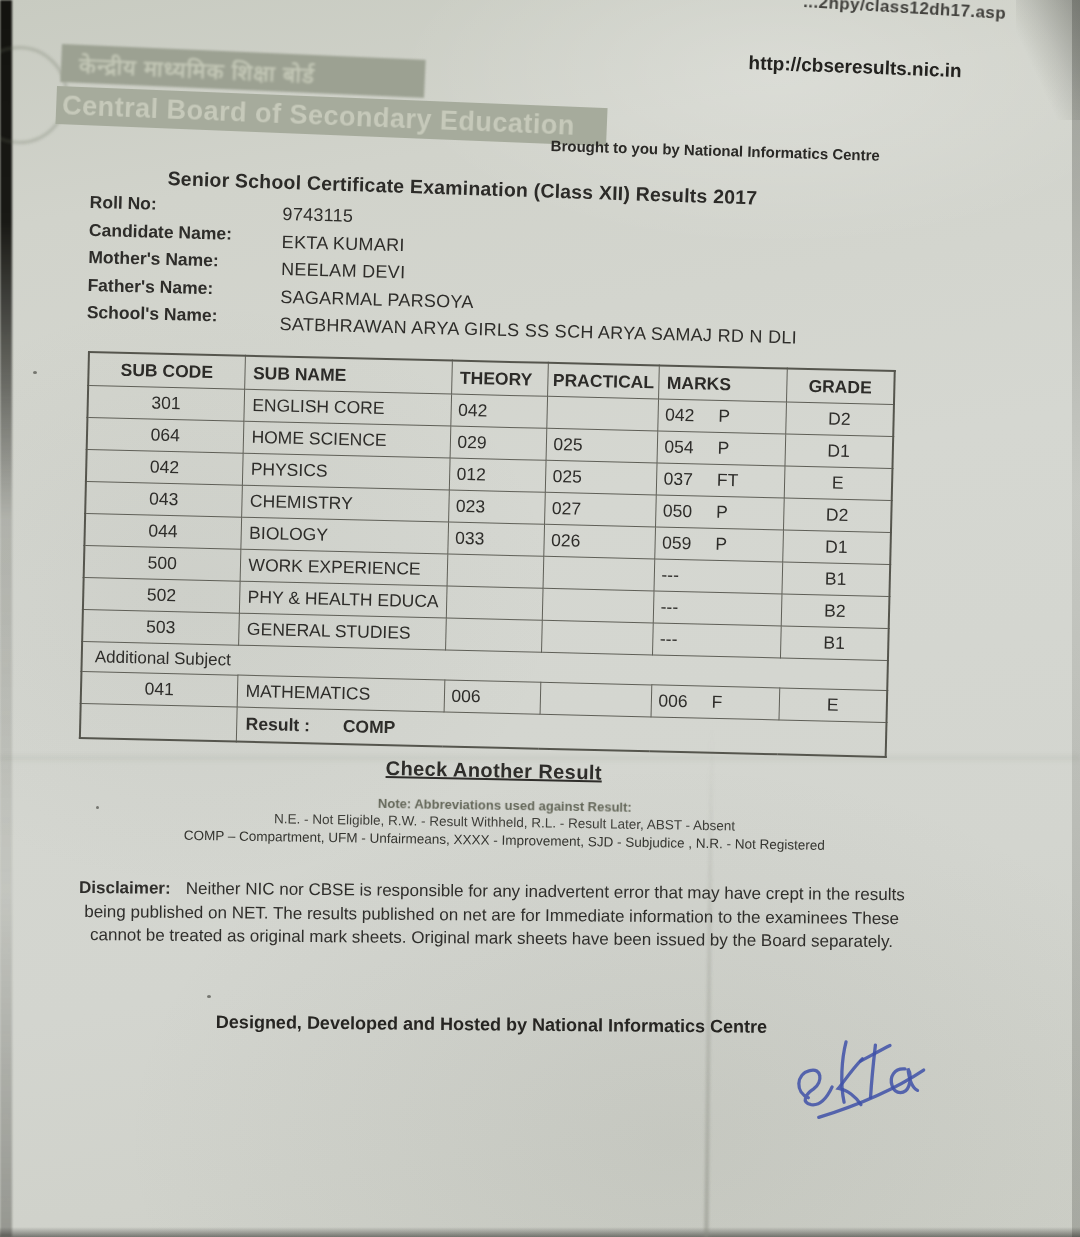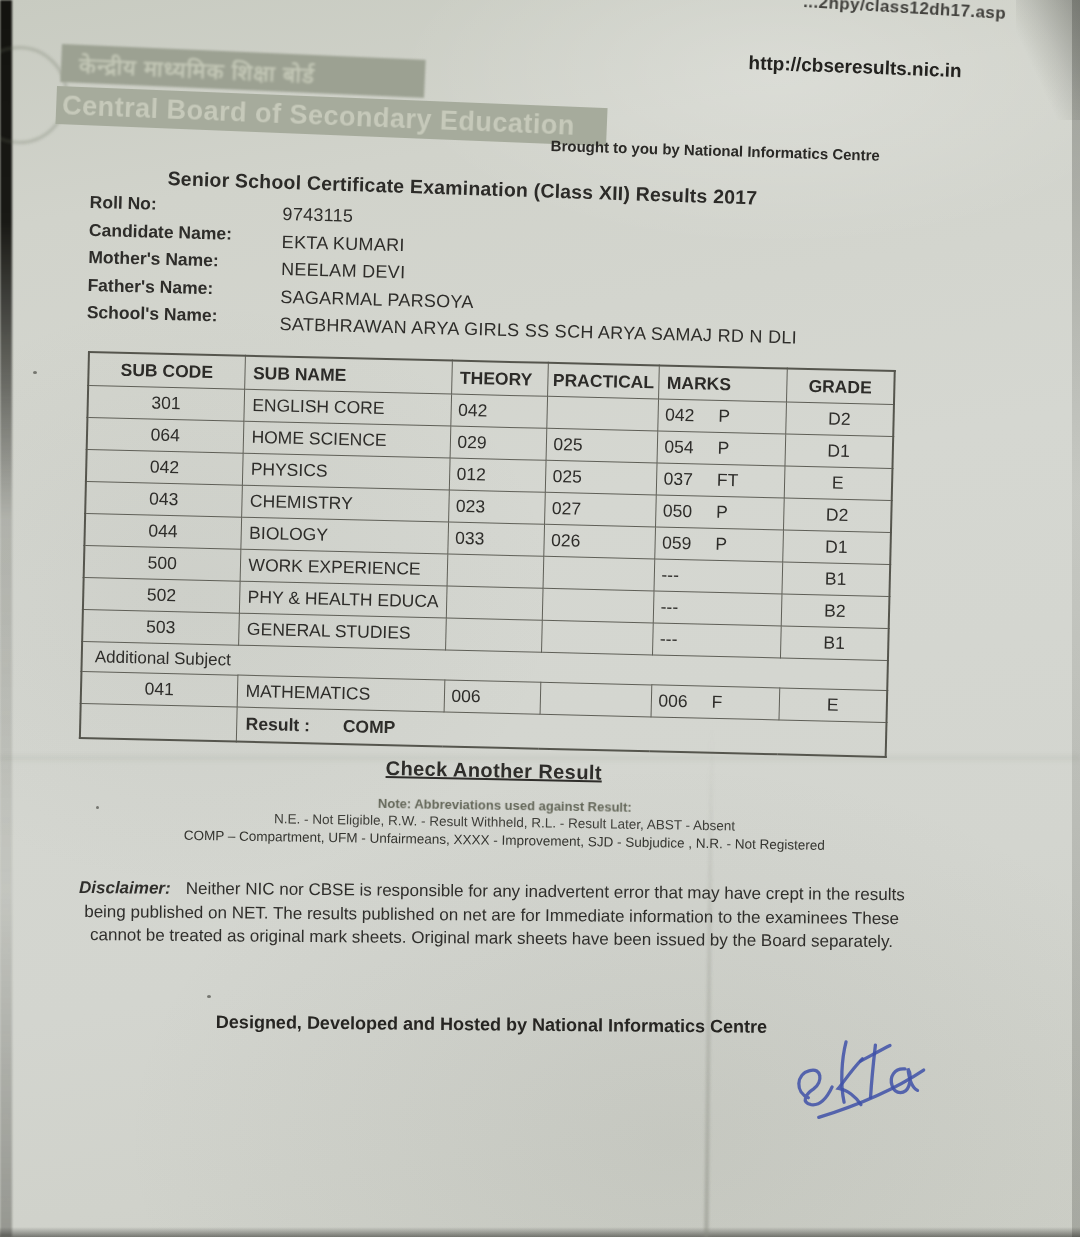--- a/index.html
+++ b/index.html
@@ -83,21 +83,21 @@
     cursor:pointer;white-space:nowrap;}
 
   .notes{position:absolute;left:70px;top:791px;width:870px;text-align:center;
     transform:rotate(0.9deg);transform-origin:left top;}
   .note-title{font-size:13px;color:#646759;font-weight:bold;filter:blur(0.55px);margin-bottom:2px;}
   .note-line1{font-size:13.5px;color:#3e3e39;margin-bottom:3px;}
   .note-line2{font-size:13.5px;color:#34342f;}
 
   .disclaimer{position:absolute;left:78px;top:876px;width:828px;transform:rotate(0.5deg);
     transform-origin:left top;font-size:17px;line-height:23.5px;text-align:center;color:#2f2e2b;}
-  .disc-label{font-weight:bold;margin-right:15px;font-style:italic;}
+  .disc-label{font-weight:bold;margin-right:15px;}
 
   .footer-credit{position:absolute;left:216px;top:1012px;transform:rotate(0.5deg);transform-origin:left top;
     font-size:18px;font-weight:bold;color:#262522;white-space:nowrap;}
 
   .signature{position:absolute;left:772px;top:1028px;width:165px;height:105px;
     transform:rotate(-6deg);transform-origin:left top;}
   .signature path{fill:none;stroke:#3f51a8;stroke-width:3.2;stroke-linecap:round;opacity:0.85;}
   .sr{position:absolute;width:1px;height:1px;overflow:hidden;clip-path:inset(50%);}
 </style>
 </head>

